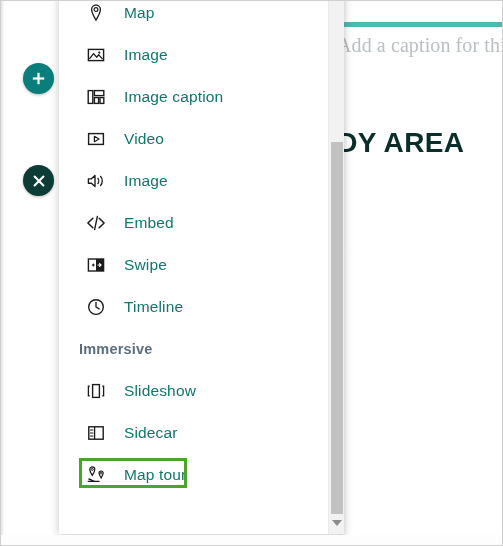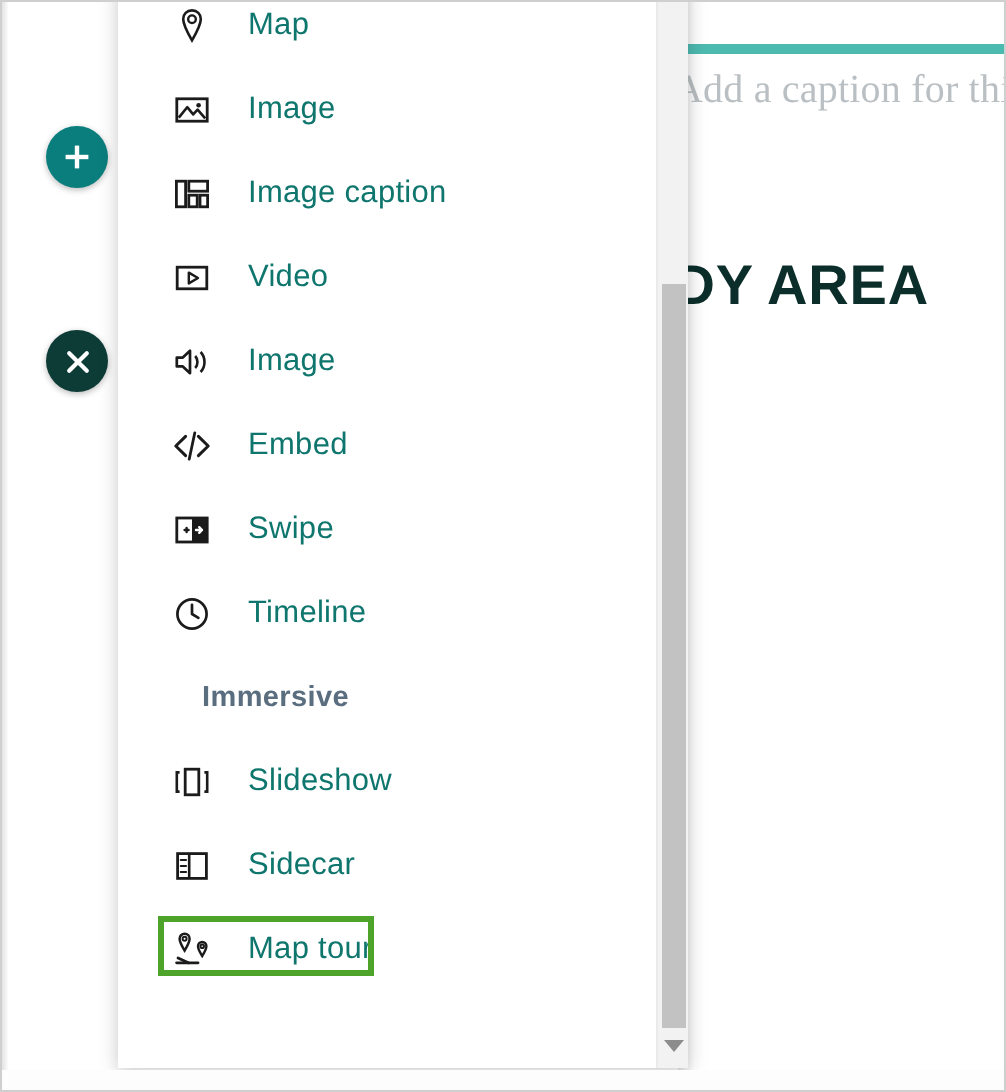--- a/index.html
+++ b/index.html
@@ -175,21 +175,21 @@
     height: 30px;
     border: 3px solid #4ea32b;
     box-sizing: border-box;
     pointer-events: none;
   }
 
   .section-head {
     height: 42px;
     display: flex;
     align-items: center;
-    padding-left: 42px;
+    padding-left: 20px;
     box-sizing: border-box;
     font-size: 14.5px;
     font-weight: bold;
     color: #5a6e80;
     letter-spacing: 0.2px;
   }
 
   
   .scrollbar {
     position: absolute;

